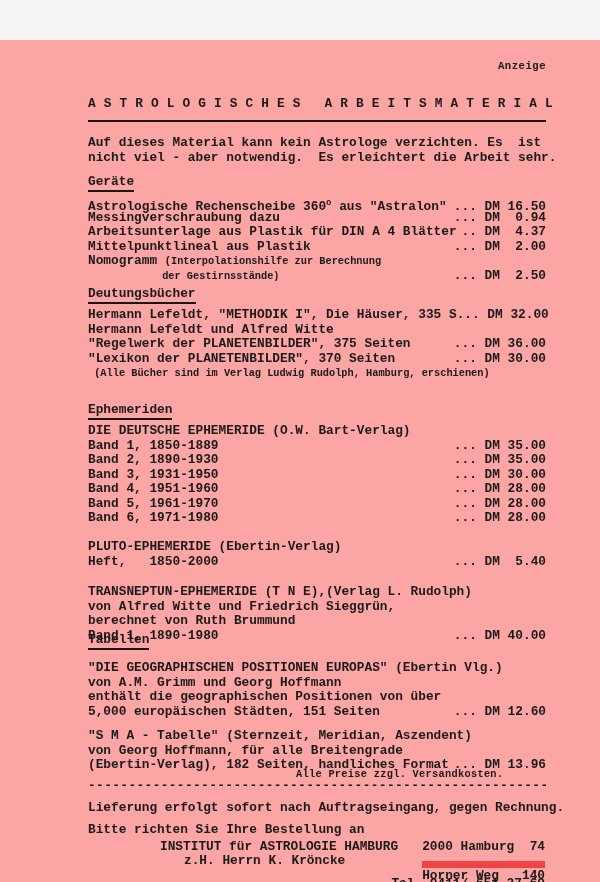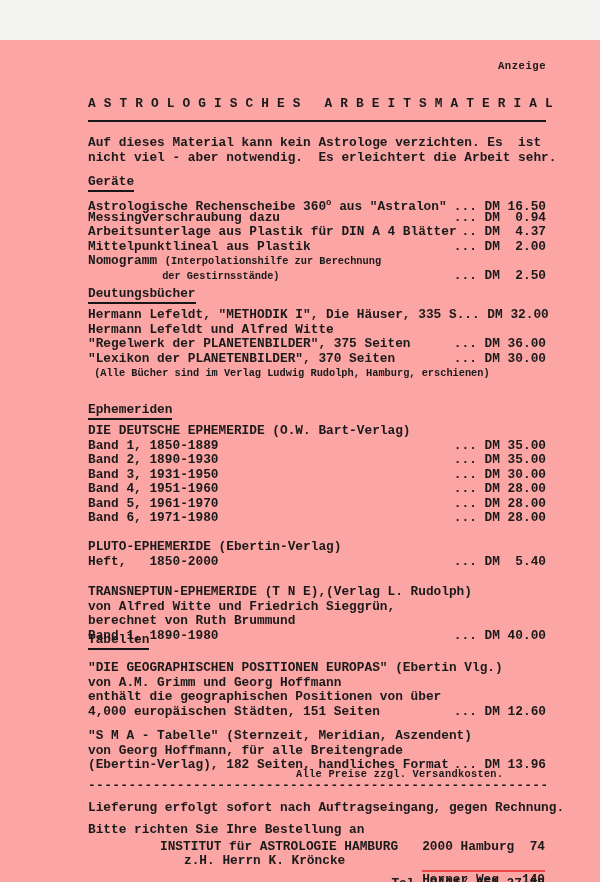--- a/index.html
+++ b/index.html
@@ -29,21 +29,21 @@
   .row .rl{white-space:pre;}
   .row .rr{white-space:pre;}
   .spacer{width:100%;}
   .note{top:728px;padding-left:208px;font-size:10.3px;letter-spacing:0.3px;}
   .divider{top:739px;line-height:14px;letter-spacing:0.4px;overflow:hidden;height:14px;}
   .shipline{top:760px;line-height:15px;}
   .orderline{top:782px;line-height:15px;}
   .inst1{top:800px;padding-left:72px;line-height:14.5px;}
   .inst2{top:814px;padding-left:96px;line-height:14.5px;}
   .addr{top:799px;left:auto;right:55px;width:auto;text-align:left;}
-  .addr-l1{display:inline-block;border-bottom:2px solid #ef4444;line-height:14px;padding-bottom:16px;}
+  .addr-l1{display:inline-block;border-bottom:7px solid #ef4444;line-height:14px;padding-bottom:7px;}
   .addr-l2{line-height:15px;}
   .phone{position:absolute;top:836px;right:55px;line-height:15px;}
 </style>
 </head>
 <body>
 
 <div class="page">
   <div class="content">
 
     <div class="abs anzeige">Anzeige</div>
@@ -85,21 +85,21 @@
             <div class="spacer" style="height: 16px;"></div>
             <div class="row"><span class="rl"><span>TRANSNEPTUN-EPHEMERIDE (T N E),(Verlag L. Rudolph)</span></span></div>
             <div class="row"><span class="rl"><span>von Alfred Witte und Friedrich Sieggrün,</span></span></div>
             <div class="row"><span class="rl"><span>berechnet von Ruth Brummund</span></span></div>
             <div class="row"><span class="rl"><span>Band 1, 1890-1980</span></span><span class="rr">... DM 40.00</span></div>
           </div></div>
         <div class="section section-tabellen"><div class="heading">Tabellen</div><div class="rows">
             <div class="row"><span class="rl"><span>"DIE GEOGRAPHISCHEN POSITIONEN EUROPAS" (Ebertin Vlg.)</span></span></div>
             <div class="row"><span class="rl"><span>von A.M. Grimm und Georg Hoffmann</span></span></div>
             <div class="row"><span class="rl"><span>enthält die geographischen Positionen von über</span></span></div>
-            <div class="row"><span class="rl"><span>4,000 europäischen Städten, 151 Seiten</span></span><span class="rr">... DM 12.60</span></div>
+            <div class="row"><span class="rl"><span>5,000 europäischen Städten, 151 Seiten</span></span><span class="rr">... DM 12.60</span></div>
             <div class="spacer" style="height: 10px;"></div>
             <div class="row"><span class="rl"><span>"S M A - Tabelle" (Sternzeit, Meridian, Aszendent)</span></span></div>
             <div class="row"><span class="rl"><span>von Georg Hoffmann, für alle Breitengrade</span></span></div>
             <div class="row"><span class="rl"><span>(Ebertin-Verlag), 182 Seiten, handliches Format</span></span><span class="rr">... DM 13.96</span></div>
           </div></div>
       </div>
 
     <div class="abs note">Alle Preise zzgl. Versandkosten.</div>
     <div class="abs divider pre">-----------------------------------------------------------</div>
     <div class="abs shipline pre">Lieferung erfolgt sofort nach Auftragseingang, gegen Rechnung.</div>

